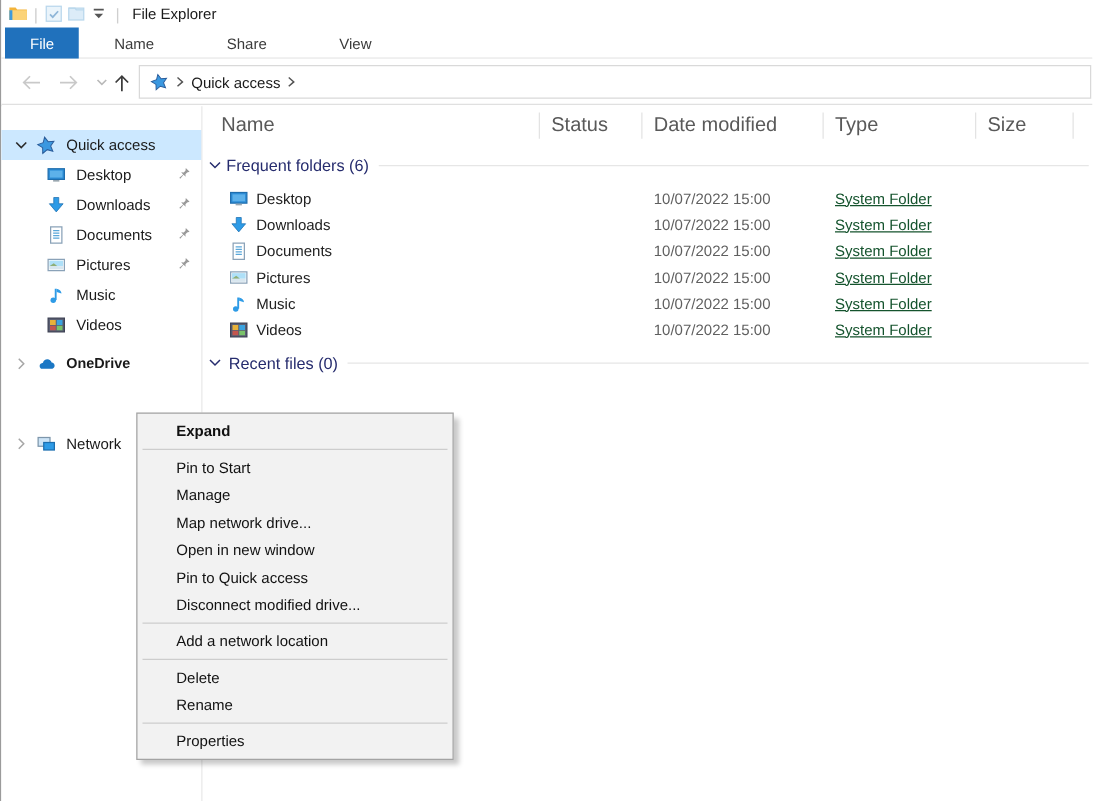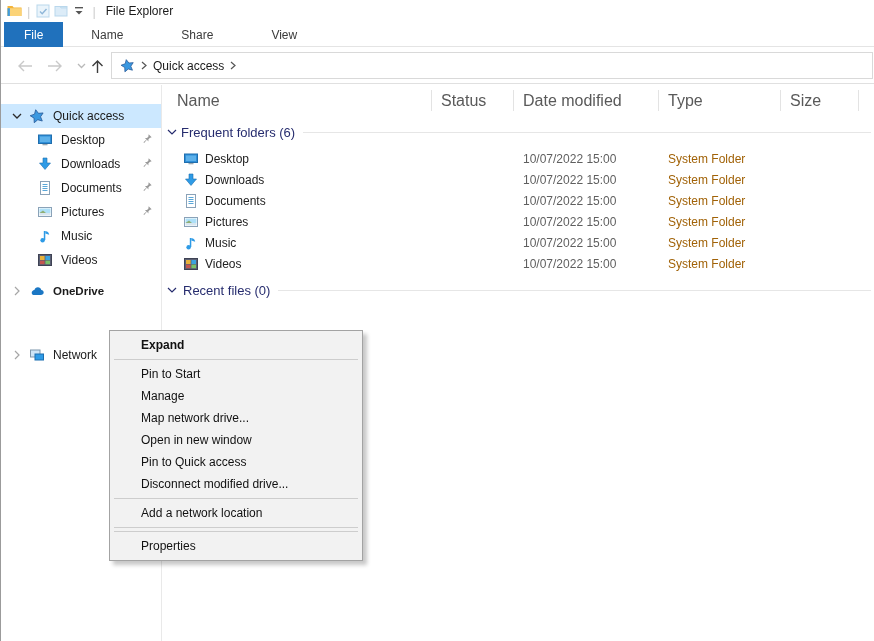--- a/index.html
+++ b/index.html
@@ -38,21 +38,21 @@
 
   
   .colhead { position:absolute; top:92px; color:#595959; font-size:16px; }
   .colsep { position:absolute; top:90px; width:1px; height:21px; background:#e3e3e3; }
   .grouphead { position:absolute; height:16px; display:flex; align-items:center; color:#262c6e; font-size:13px; }
   .grouphead .gline { flex:1 1 auto; height:1px; background:#e6e6e6; margin-left:8px; }
   .filerow { position:absolute; left:161px; width:713px; height:21px; display:flex; align-items:center; }
   .fr-icon { margin-left:21px; display:flex; }
   .fr-name { margin-left:6px; color:#222; }
   .fr-date { position:absolute; left:361px; color:#5f5f5f; }
-  .fr-type { position:absolute; left:506px; color:#a16207; }
+  .fr-type { position:absolute; left:506px; color:#14532d;text-decoration:underline; }
 
   
   .ctxmenu { left:108px; top:330px; width:254px; background:#f2f2f2; border:1px solid #a3a3a3; box-shadow:4px 4px 4px rgba(0,0,0,0.22); padding:3px 2px; }
   .mi { height:22px; display:flex; align-items:center; padding-left:29px; color:#111; font-size:12px; }
   .mi.bold { font-weight:bold; }
   .msep { height:1px; background:#cdcdcd; margin:3px 2px; }
 
   svg { display:block; }
 </style>
 </head>
@@ -387,17 +387,19 @@
     <div class="msep"></div>
     <div class="mi">Pin to Start</div>
     <div class="mi">Manage</div>
     <div class="mi">Map network drive...</div>
     <div class="mi">Open in new window</div>
     <div class="mi">Pin to Quick access</div>
     <div class="mi">Disconnect modified drive...</div>
     <div class="msep"></div>
     <div class="mi">Add a network location</div>
     <div class="msep"></div>
+    <div class="mi">Delete</div>
+    <div class="mi">Rename</div>
     <div class="msep"></div>
     <div class="mi">Properties</div>
   </div>
 
 </div>
 
 </body></html>

